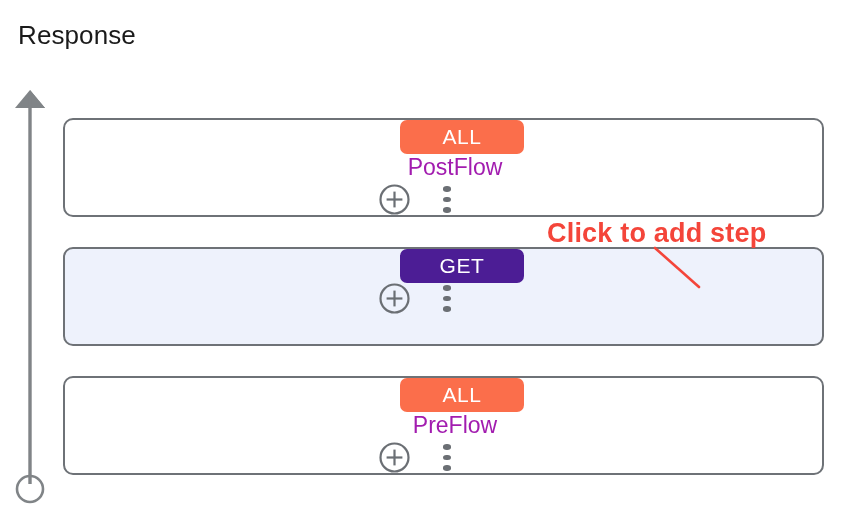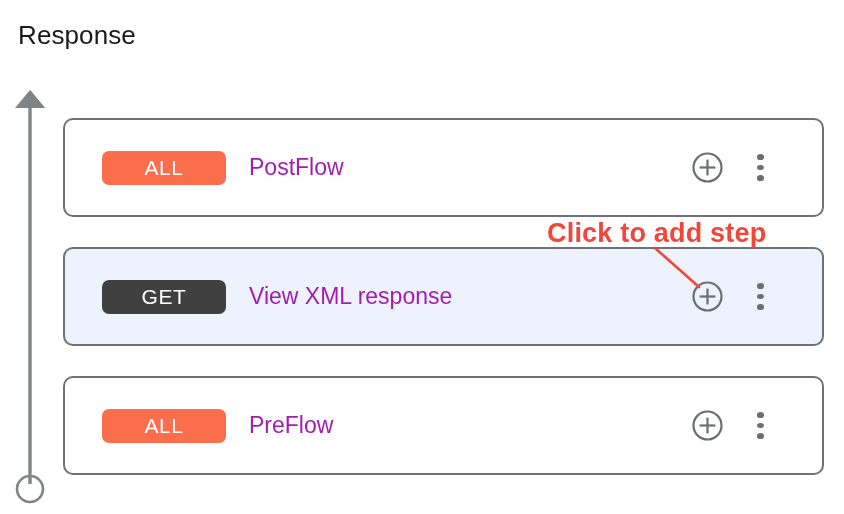--- a/index.html
+++ b/index.html
@@ -51,41 +51,42 @@
   .flow-row {
     position: relative;
     box-sizing: border-box;
     height: 99px;
     border: 2px solid #6e7277;
     border-radius: 10px;
     background: #ffffff;
     display: flex;
     align-items: center;
     margin-bottom: 30px;
+    flex-direction: column;
   }
   .flow-row.selected {
     background: #eef2fc;
   }
   .flow-row:last-child { margin-bottom: 0; }
 
   .verb-badge {
     margin-left: 37px;
     width: 124px;
     height: 34px;
     border-radius: 7px;
     display: flex;
     align-items: center;
     justify-content: center;
     color: #ffffff;
     font-size: 21px;
     letter-spacing: 0.6px;
     flex: 0 0 auto;
   }
   .verb-all { background: #fb6e4b; }
-  .verb-get { background: #404040; }
+  .verb-get { background: #4c1d95; }
 
   .row-label {
     margin-left: 23px;
     font-size: 23px;
     color: #a21caf;
     white-space: nowrap;
     flex: 1 1 auto;
   }
 
   .row-actions {
@@ -173,21 +174,20 @@
         <span class="kebab-menu">
           <i></i>
             <i></i>
             <i></i>
         </span>
       </span>
     </div>
 
     <div class="flow-row selected">
       <span class="verb-badge verb-get">GET</span>
-      <span class="row-label">View XML response</span>
       <span class="row-actions">
         <span class="add-step-btn">
           <svg width="31" height="31" viewBox="0 0 31 31" xmlns="http://www.w3.org/2000/svg">
             <circle cx="15.5" cy="15.5" r="14" fill="none" stroke="#6b6f74" stroke-width="2.2"></circle>
             <rect x="14.4" y="7.6" width="2.2" height="15.8" fill="#6b6f74"></rect>
             <rect x="7.6" y="14.4" width="15.8" height="2.2" fill="#6b6f74"></rect>
           </svg>
         </span>
         <span class="kebab-menu">
           <i></i>

